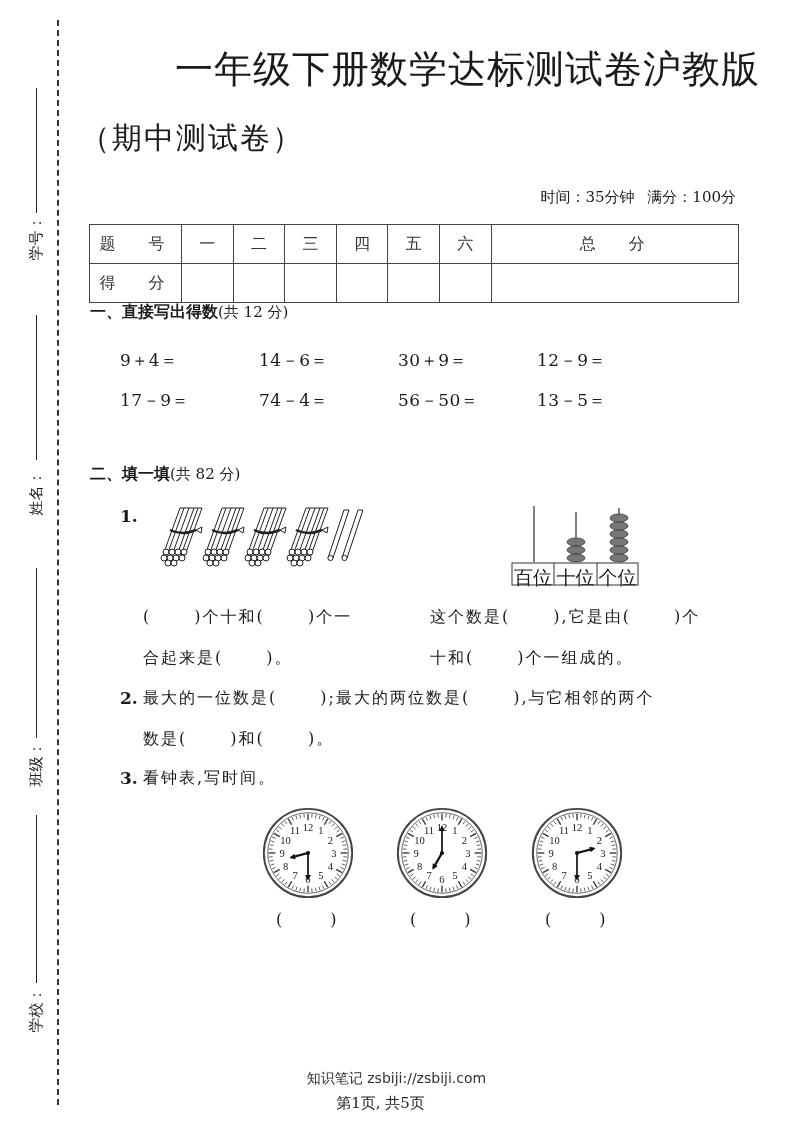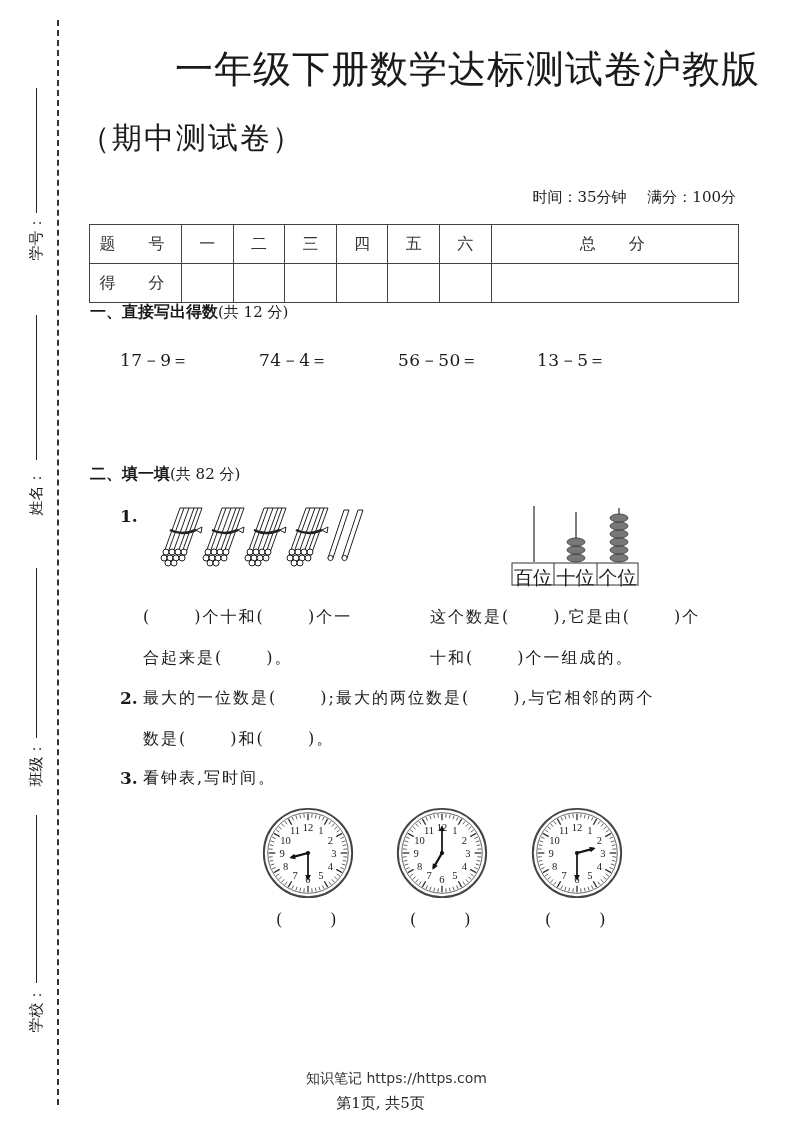--- a/index.html
+++ b/index.html
@@ -26,21 +26,21 @@
     position: absolute; left: 80px; top: 44px; width: 680px; text-align: right;
     font-size: 38px; letter-spacing: 1px; font-weight: normal;
   }
   .subtitle {
     position: absolute; left: 80px; top: 118px; width: 680px; text-align: left;
     font-size: 30px; letter-spacing: 2px;
   }
   .meta {
     position: absolute; right: 57px; top: 188px; font-size: 15px;
   }
-  .meta span { margin-left: 16px; }
+  .meta span { margin-left: 8px; }
 
   table.score {
     position: absolute; left: 89px; top: 208px; width: 650px; border-collapse: collapse;
     font-size: 16px;
     margin-top: 16px;
   }
   table.score td {
     border: 1.5px solid #444; height: 36px; text-align: center; color: #333;
   }
   table.score tr { height: 37px; }
@@ -114,20 +114,26 @@
     <td></td>
   </tr>
 </tbody>
   </table>
 
 <div class="section" style="top:302px;">
   <span>一、直接写出得数</span><span class="pts">(共 12 分)</span>
 </div>
 
 <div class="calc-grid">
+  <div class="calc-row">
+    <div class="calc-cell">9＋4＝</div>
+    <div class="calc-cell">14－6＝</div>
+    <div class="calc-cell">30＋9＝</div>
+    <div class="calc-cell">12－9＝</div>
+  </div>
   <div class="calc-row">
     <div class="calc-cell">17－9＝</div>
     <div class="calc-cell">74－4＝</div>
     <div class="calc-cell">56－50＝</div>
     <div class="calc-cell">13－5＝</div>
   </div>
 </div>
 
 <div class="section" style="top:464px;">
   <span>二、填一填</span><span class="pts">(共 82 分)</span>
@@ -457,14 +463,14 @@
       <polygon points="19.318516525781366,-5.176380902050415 14.299418703354519,-0.7256891525680853 12.746504432739393,-6.521244110302495" fill="#111"></polygon>
       <polygon points="1.643006280317914e-14,29 -2.999999999999987,23 3.000000000000013,23" fill="#111"></polygon>
       <circle cx="0" cy="0" r="2.2" fill="#111"></circle>
     </g>
 </svg>
 
 <div class="paren-group" style="left:276px;">(　　　)</div>
 <div class="paren-group" style="left:410px;">(　　　)</div>
 <div class="paren-group" style="left:545px;">(　　　)</div>
 
-<div class="footer1">知识笔记 https://https.com</div>
+<div class="footer1">知识笔记 zsbiji://zsbiji.com</div>
 <div class="footer2">第1页, 共5页</div>
 
 </body></html>

